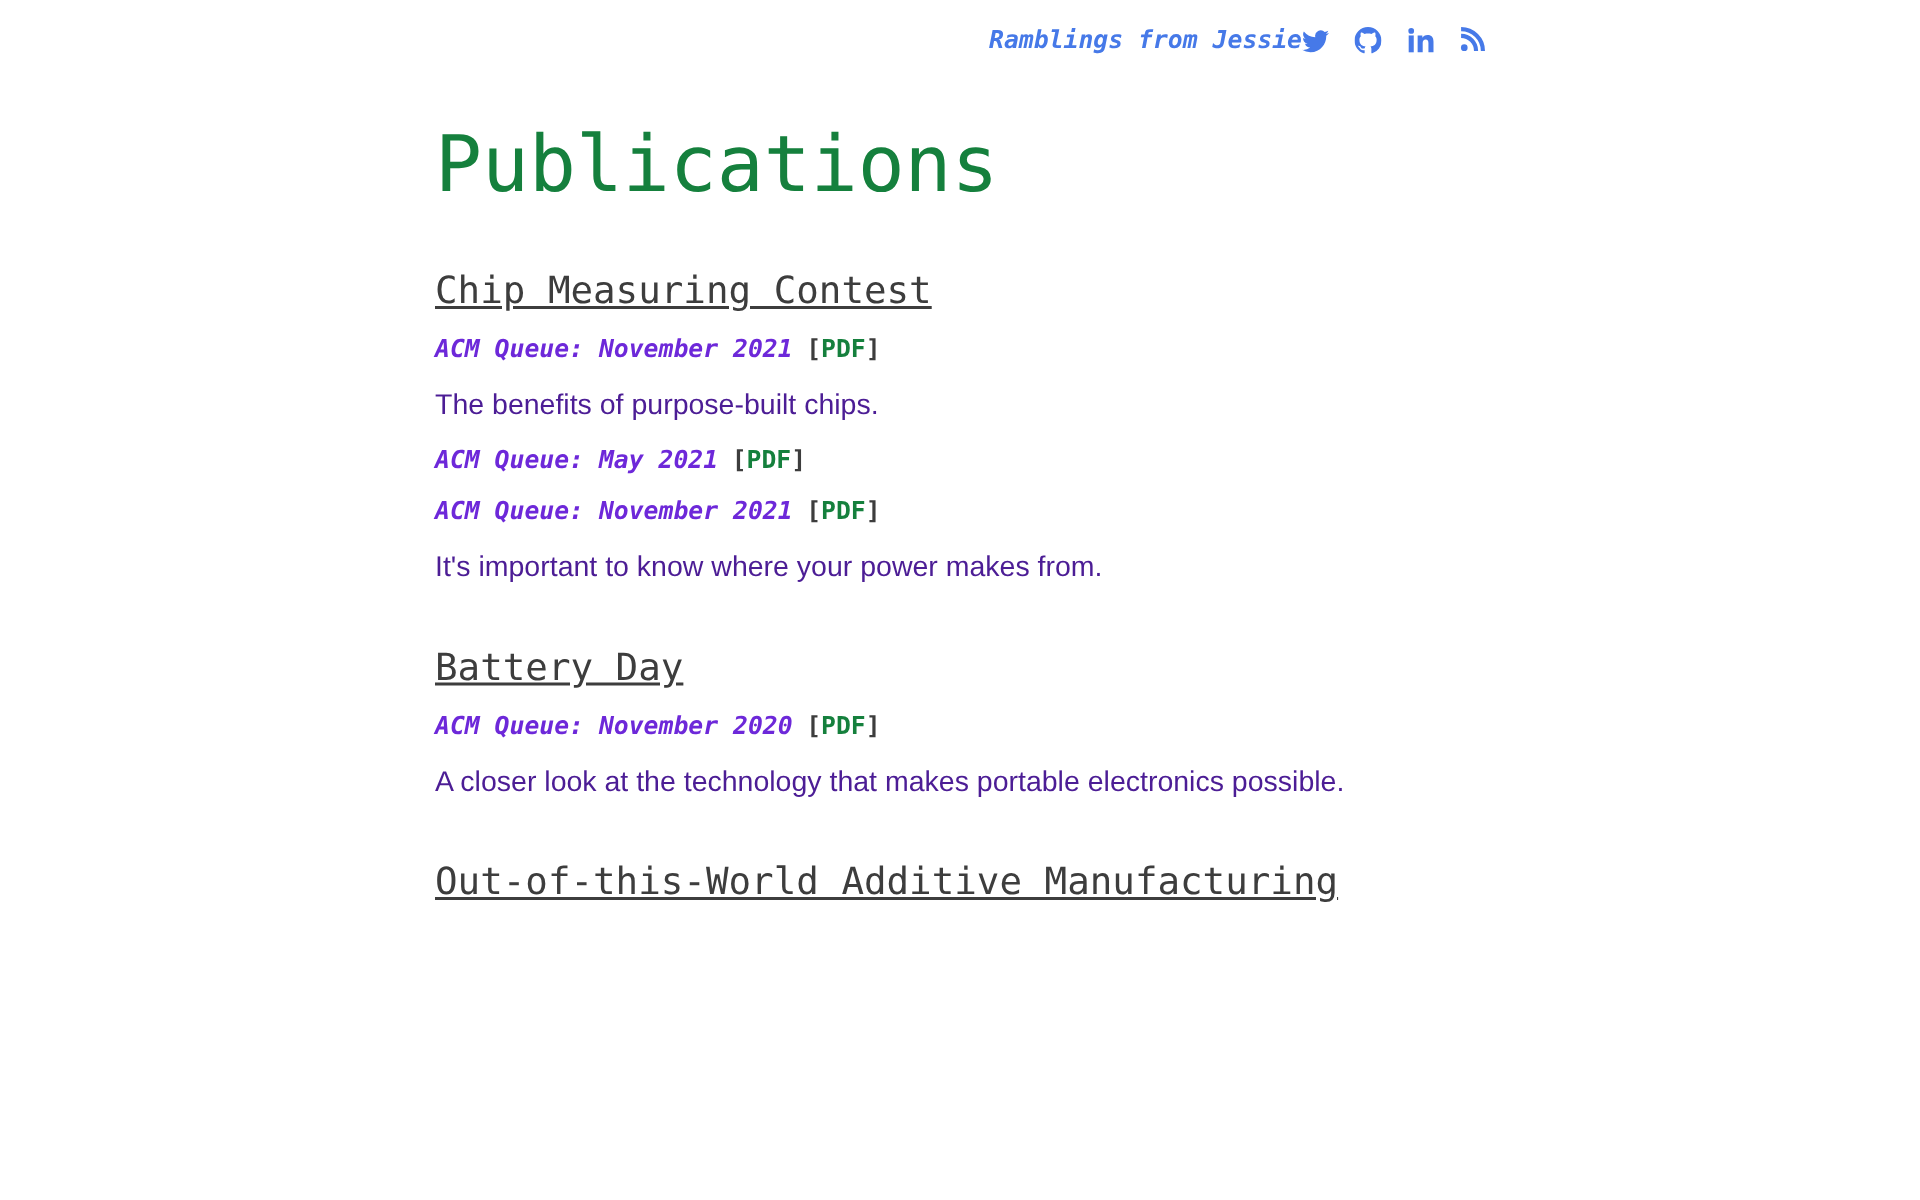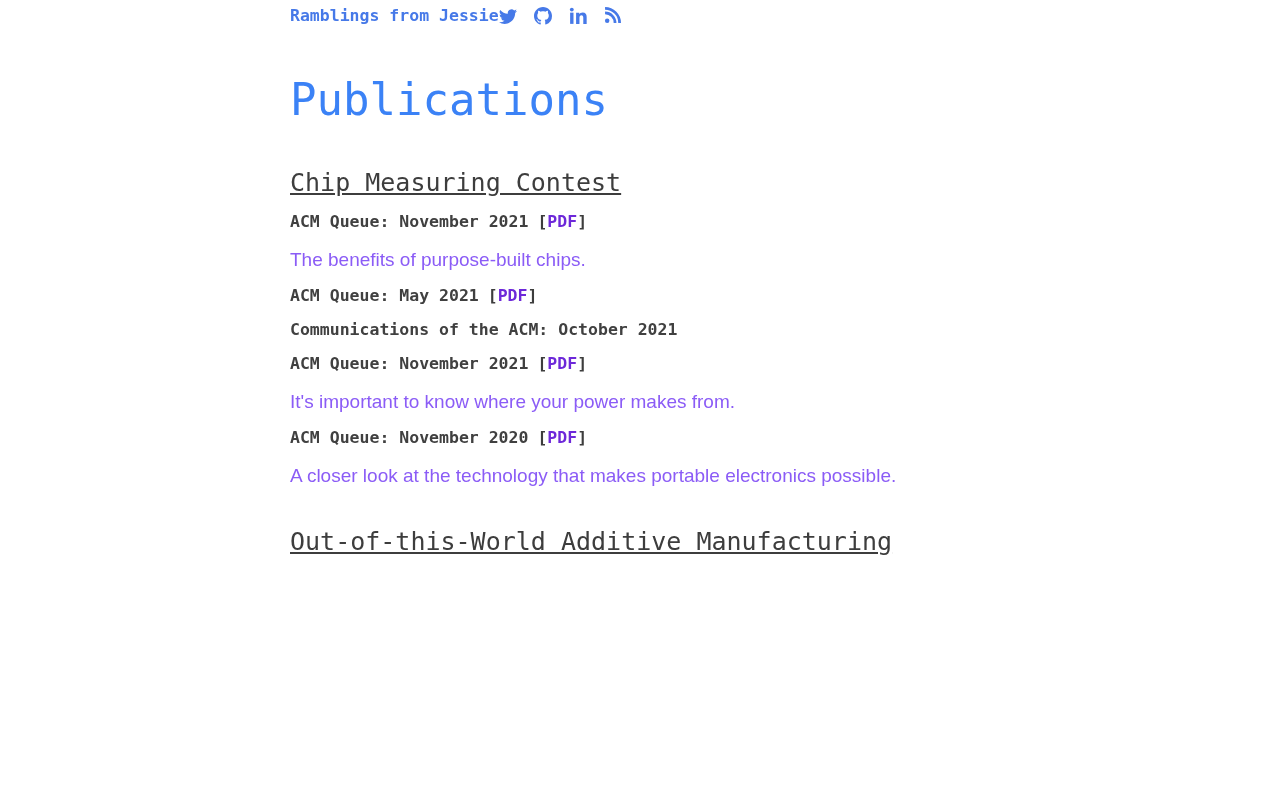--- a/index.html
+++ b/index.html
@@ -16,24 +16,25 @@
   }
   a { text-decoration: none; }
 
   .container {
     width: 700px;
     margin: 0 auto;
   }
 
   
   .site-header {
-    padding-top: 6px;
+    padding-top: 17px;
     display: flex;
-    justify-content: flex-start;
+    justify-content: flex-end;
     align-items: center;
+    font-style: italic;
   }
   .site-title {
     font-family: "DejaVu Sans Mono", monospace;
     font-weight: 700;
     font-size: 16.5px;
     color: #4679e8;
     cursor: pointer;
   }
   .social-icons {
     display: flex;
@@ -47,56 +48,56 @@
   }
   .social-icons svg {
     fill: #4679e8;
     display: block;
   }
 
   
   .page-title {
     font-family: "DejaVu Sans Mono", monospace;
     font-weight: 400;
-    font-size: 44px;
+    font-size: 52px;
     line-height: 59px;
-    color: #3b82f6;
+    color: #15803d;
     margin: 45px 0 0 0;
   }
 
   .pub-title {
     font-family: "DejaVu Sans Mono", monospace;
     font-weight: 400;
     font-size: 25px;
     line-height: 31px;
     color: #3d3d3d;
     margin: 38px 0 0 0;
     text-decoration: underline;
   }
 
   .pub-link-line {
     font-family: "DejaVu Sans Mono", monospace;
     font-weight: 700;
     font-size: 16.5px;
     line-height: 21px;
     margin: 13px 0 0 0;
   }
-  .pub-link { color: #404040; }
+  .pub-link { color: #6d28d9; font-style: italic; }
   .pdf-group { margin-left: 9px; }
   .bracket {
     color: #3d3d3d;
     font-weight: 700;
   }
-  .pdf-link { color: #6d28d9; }
+  .pdf-link { color: #15803d; }
 
   .pub-desc {
     font-family: "Liberation Sans", sans-serif;
     font-size: 19px;
     line-height: 25px;
-    color: #8b5cf6;
+    color: #4c1d95;
     margin: 15px 0 0 0;
   }
 </style>
 </head>
 <body>
 
 <div class="container">
 
   <header class="site-header">
     <a class="site-title">Ramblings from Jessie</a>
@@ -150,36 +151,34 @@
 </div>
     <p class="pub-desc">The benefits of purpose-built chips.</p>
   </article>
 
   <article class="publication">
     <div class="pub-links">
   <p class="pub-link-line">
     <a class="pub-link">ACM Queue: May 2021</a><span class="pdf-group"><span class="bracket">[</span><a class="pdf-link">PDF</a><span class="bracket">]</span></span>
   </p>
 
-  <p class="pub-link-line">
-    <a class="pub-link">Communications of the ACM: October 2021</a>
-  </p>
 </div>
   </article>
 
   <article class="publication">
     <div class="pub-links">
   <p class="pub-link-line">
     <a class="pub-link">ACM Queue: November 2021</a><span class="pdf-group"><span class="bracket">[</span><a class="pdf-link">PDF</a><span class="bracket">]</span></span>
   </p>
 </div>
     <p class="pub-desc">It's important to know where your power makes from.</p>
   </article>
 
   <article class="publication">
+    <h2 class="pub-title">Battery Day</h2>
     <div class="pub-links">
   <p class="pub-link-line">
     <a class="pub-link">ACM Queue: November 2020</a><span class="pdf-group"><span class="bracket">[</span><a class="pdf-link">PDF</a><span class="bracket">]</span></span>
   </p>
 </div>
     <p class="pub-desc">A closer look at the technology that makes portable electronics possible.</p>
   </article>
 
   <article class="publication">
     <h2 class="pub-title">Out-of-this-World Additive Manufacturing</h2>

